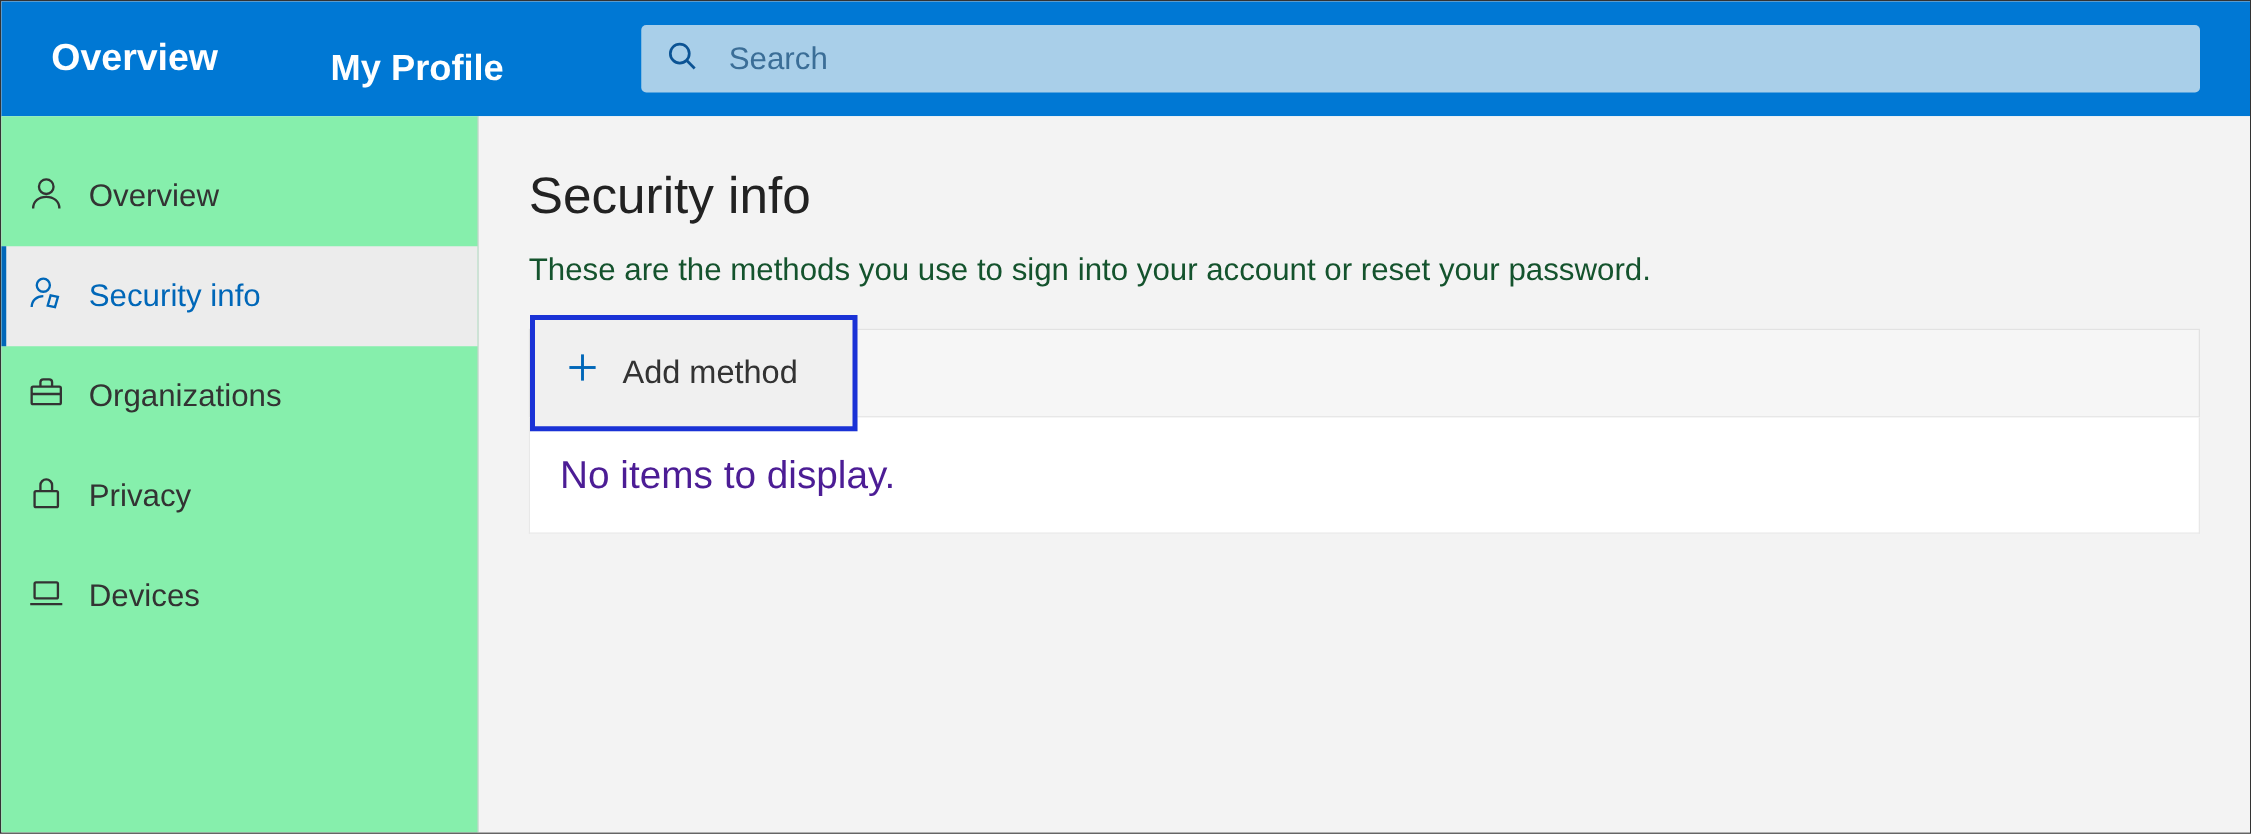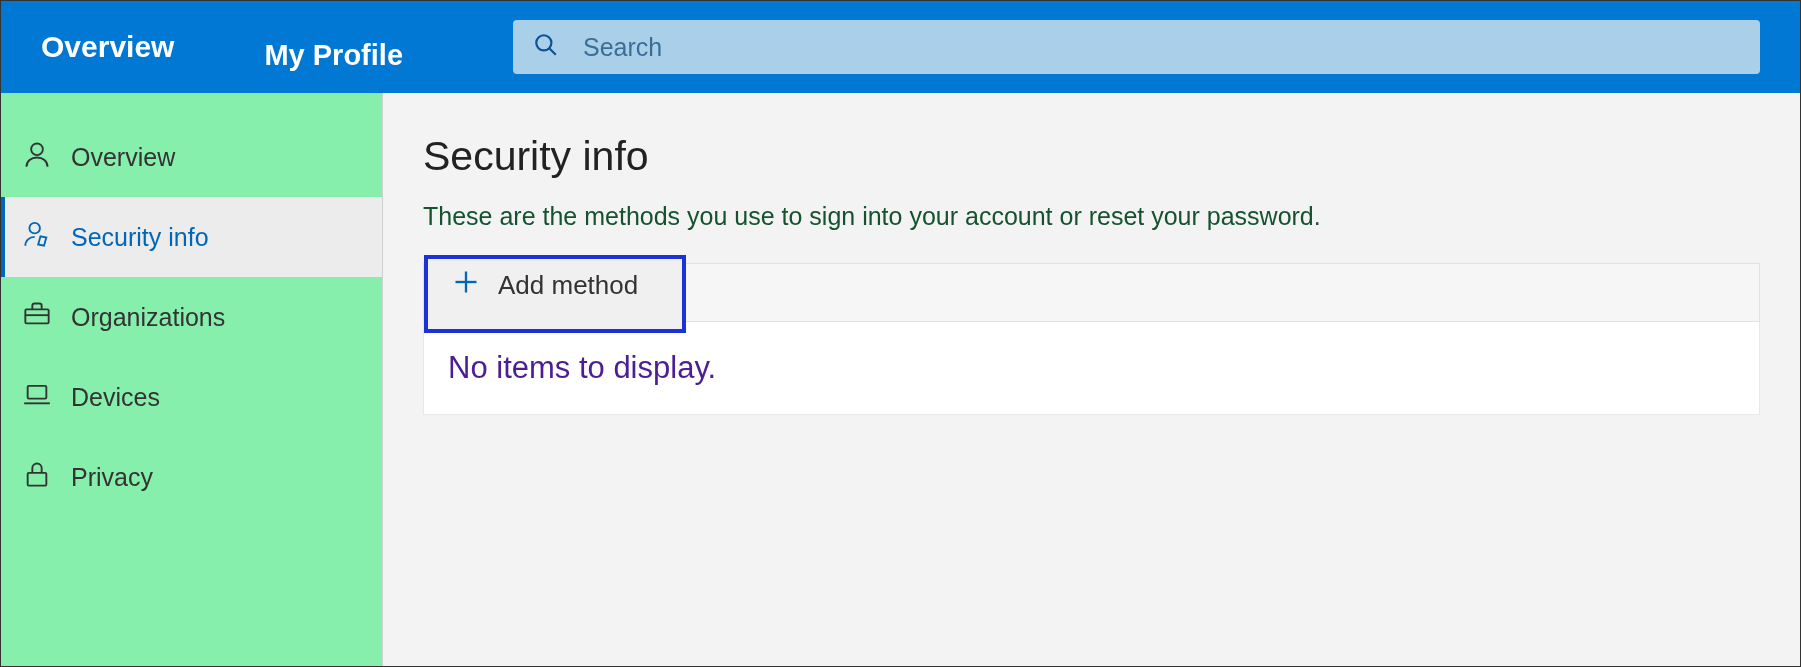--- a/index.html
+++ b/index.html
@@ -119,21 +119,21 @@
       background: #f6f6f6;
       border: 1px solid #e2e2e2;
       padding: 18px 18px;
     }
     .add-method-btn {
       display: inline-flex;
       align-items: center;
       gap: 18px;
       background: #f0f0f0;
       border: 4px solid #1a32d6;
-      padding: 9px 44px 26px 24px;
+      padding: 24px 44px 26px 24px;
       font-size: 26px;
       color: #333;
       cursor: pointer;
       margin: -30px 0 -30px -18px;
     }
     .add-method-btn svg {
       width: 28px;
       height: 28px;
       stroke: #0067b8;
       stroke-width: 2;
@@ -195,35 +195,35 @@
             <path d="M8 8V5a2 2 0 0 1 2-2h4a2 2 0 0 1 2 2v3"></path>
             <line x1="2" y1="13" x2="22" y2="13"></line>
           </svg>
       </span>
       <span>Organizations</span>
     </div>
 
     <div class="nav-item">
       <span>
         <svg viewBox="0 0 24 24">
+            <rect x="4" y="11" width="16" height="11" rx="1"></rect>
+            <path d="M8 11V7a4 4 0 0 1 8 0v4"></path>
+          </svg>
+      </span>
+      <span>Privacy</span>
+    </div>
+
+    <div class="nav-item">
+      <span>
+        <svg viewBox="0 0 24 24">
             <rect x="4" y="5" width="16" height="11" rx="1"></rect>
             <line x1="1" y1="20" x2="23" y2="20"></line>
           </svg>
       </span>
       <span>Devices</span>
-    </div>
-
-    <div class="nav-item">
-      <span>
-        <svg viewBox="0 0 24 24">
-            <rect x="4" y="11" width="16" height="11" rx="1"></rect>
-            <path d="M8 11V7a4 4 0 0 1 8 0v4"></path>
-          </svg>
-      </span>
-      <span>Privacy</span>
     </div>
 
   </nav>
 
   <main class="main">
     <h1 class="page-title">Security info</h1>
     <p class="page-desc">These are the methods you use to sign into your account or reset your password.</p>
 
     <div class="methods-bar">
       <div class="add-method-btn">

